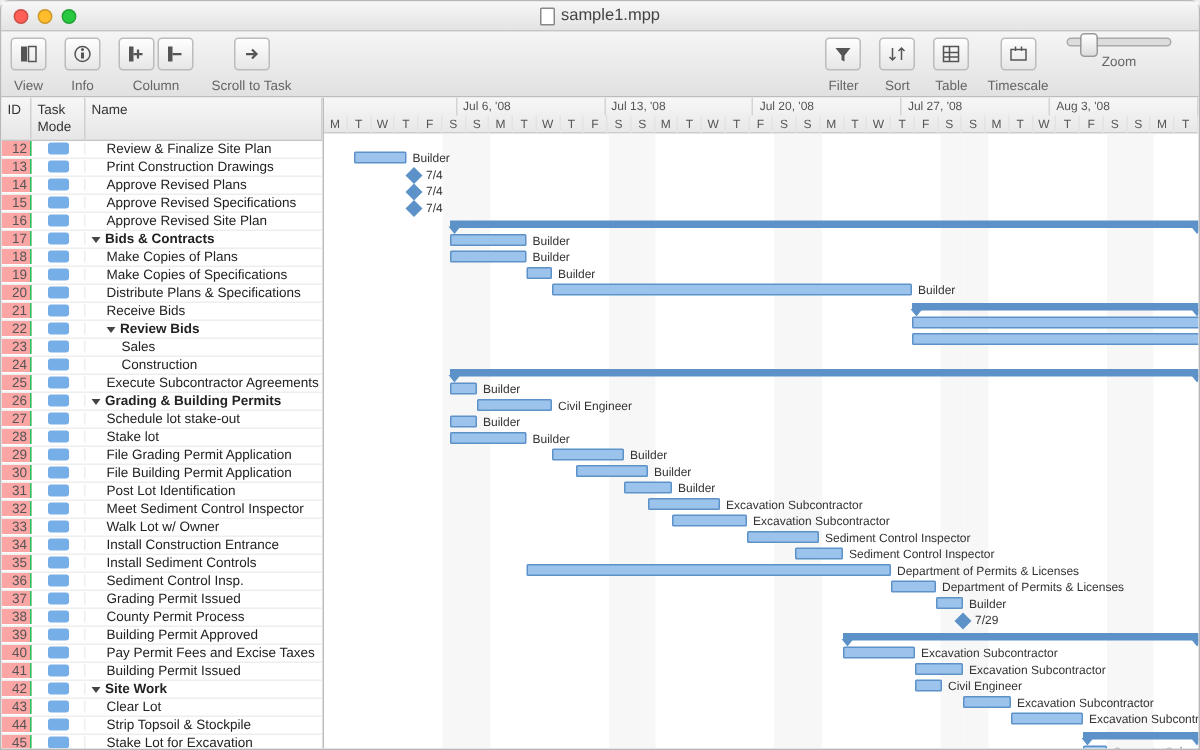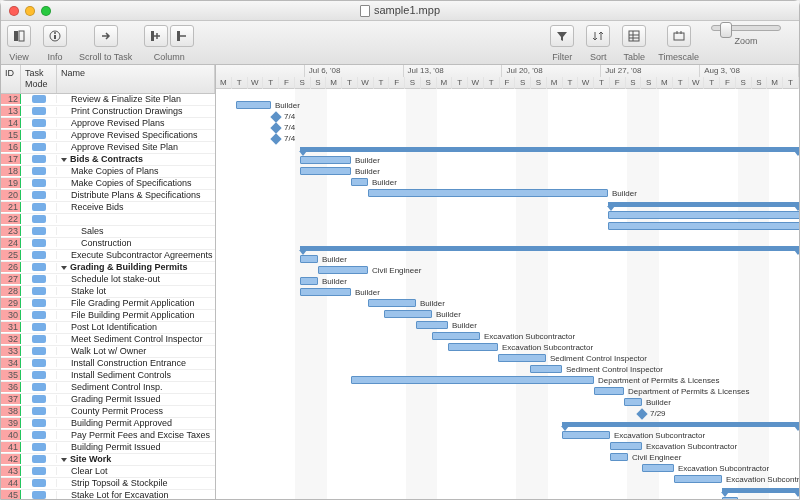--- a/index.html
+++ b/index.html
@@ -91,42 +91,42 @@
               <circle cx="6" cy="3" r="1"></circle>
             </svg>
           </div>
       </div>
       <div class="tb-label">Info</div>
     </div>
     <div class="tb-group">
       <div class="tb-row">
         <div class="tb-btn">
             <svg viewBox="0 0 12 12">
-              <path d="M2 6h6M6 3l3 3-3 3" stroke="#555" fill="none" stroke-width="1.5"></path>
-            </svg>
-          </div>
-      </div>
-      <div class="tb-label">Scroll to Task</div>
-    </div>
-    <div class="tb-group">
-      <div class="tb-row">
-        <div class="tb-btn">
-            <svg viewBox="0 0 12 12">
               <rect x="1" y="1" width="3" height="10"></rect>
               <path d="M7 3v6M4 6h6" stroke="#555" fill="none" stroke-width="1.5"></path>
             </svg>
           </div>
         <div class="tb-btn">
             <svg viewBox="0 0 12 12">
               <rect x="1" y="1" width="3" height="10"></rect>
               <path d="M4 6h6" stroke="#555" fill="none" stroke-width="1.5"></path>
             </svg>
           </div>
       </div>
       <div class="tb-label">Column</div>
+    </div>
+    <div class="tb-group">
+      <div class="tb-row">
+        <div class="tb-btn">
+            <svg viewBox="0 0 12 12">
+              <path d="M2 6h6M6 3l3 3-3 3" stroke="#555" fill="none" stroke-width="1.5"></path>
+            </svg>
+          </div>
+      </div>
+      <div class="tb-label">Scroll to Task</div>
     </div>
     <div class="spacer"></div>
     <div class="tb-group">
       <div class="tb-row">
         <div class="tb-btn">
             <svg viewBox="0 0 12 12">
               <path d="M1 2h10L7 7v4l-2-1V7z"></path>
             </svg>
           </div>
       </div>
@@ -249,20 +249,21 @@
             <div class="col-tm">
               <div class="tm-ico"></div>
             </div>
             <div class="col-nm" style="padding-left: 14px;"><span>Receive Bids</span></div>
           </div>
           <div class="trow">
             <div class="col-id">22</div>
             <div class="col-tm">
               <div class="tm-ico"></div>
             </div>
+            <div class="col-nm bold" style="padding-left: 14px;"><span class="disclose"></span><span>Review Bids</span></div>
           </div>
           <div class="trow">
             <div class="col-id">23</div>
             <div class="col-tm">
               <div class="tm-ico"></div>
             </div>
             <div class="col-nm" style="padding-left: 24px;"><span>Sales</span></div>
           </div>
           <div class="trow">
             <div class="col-id">24</div>

